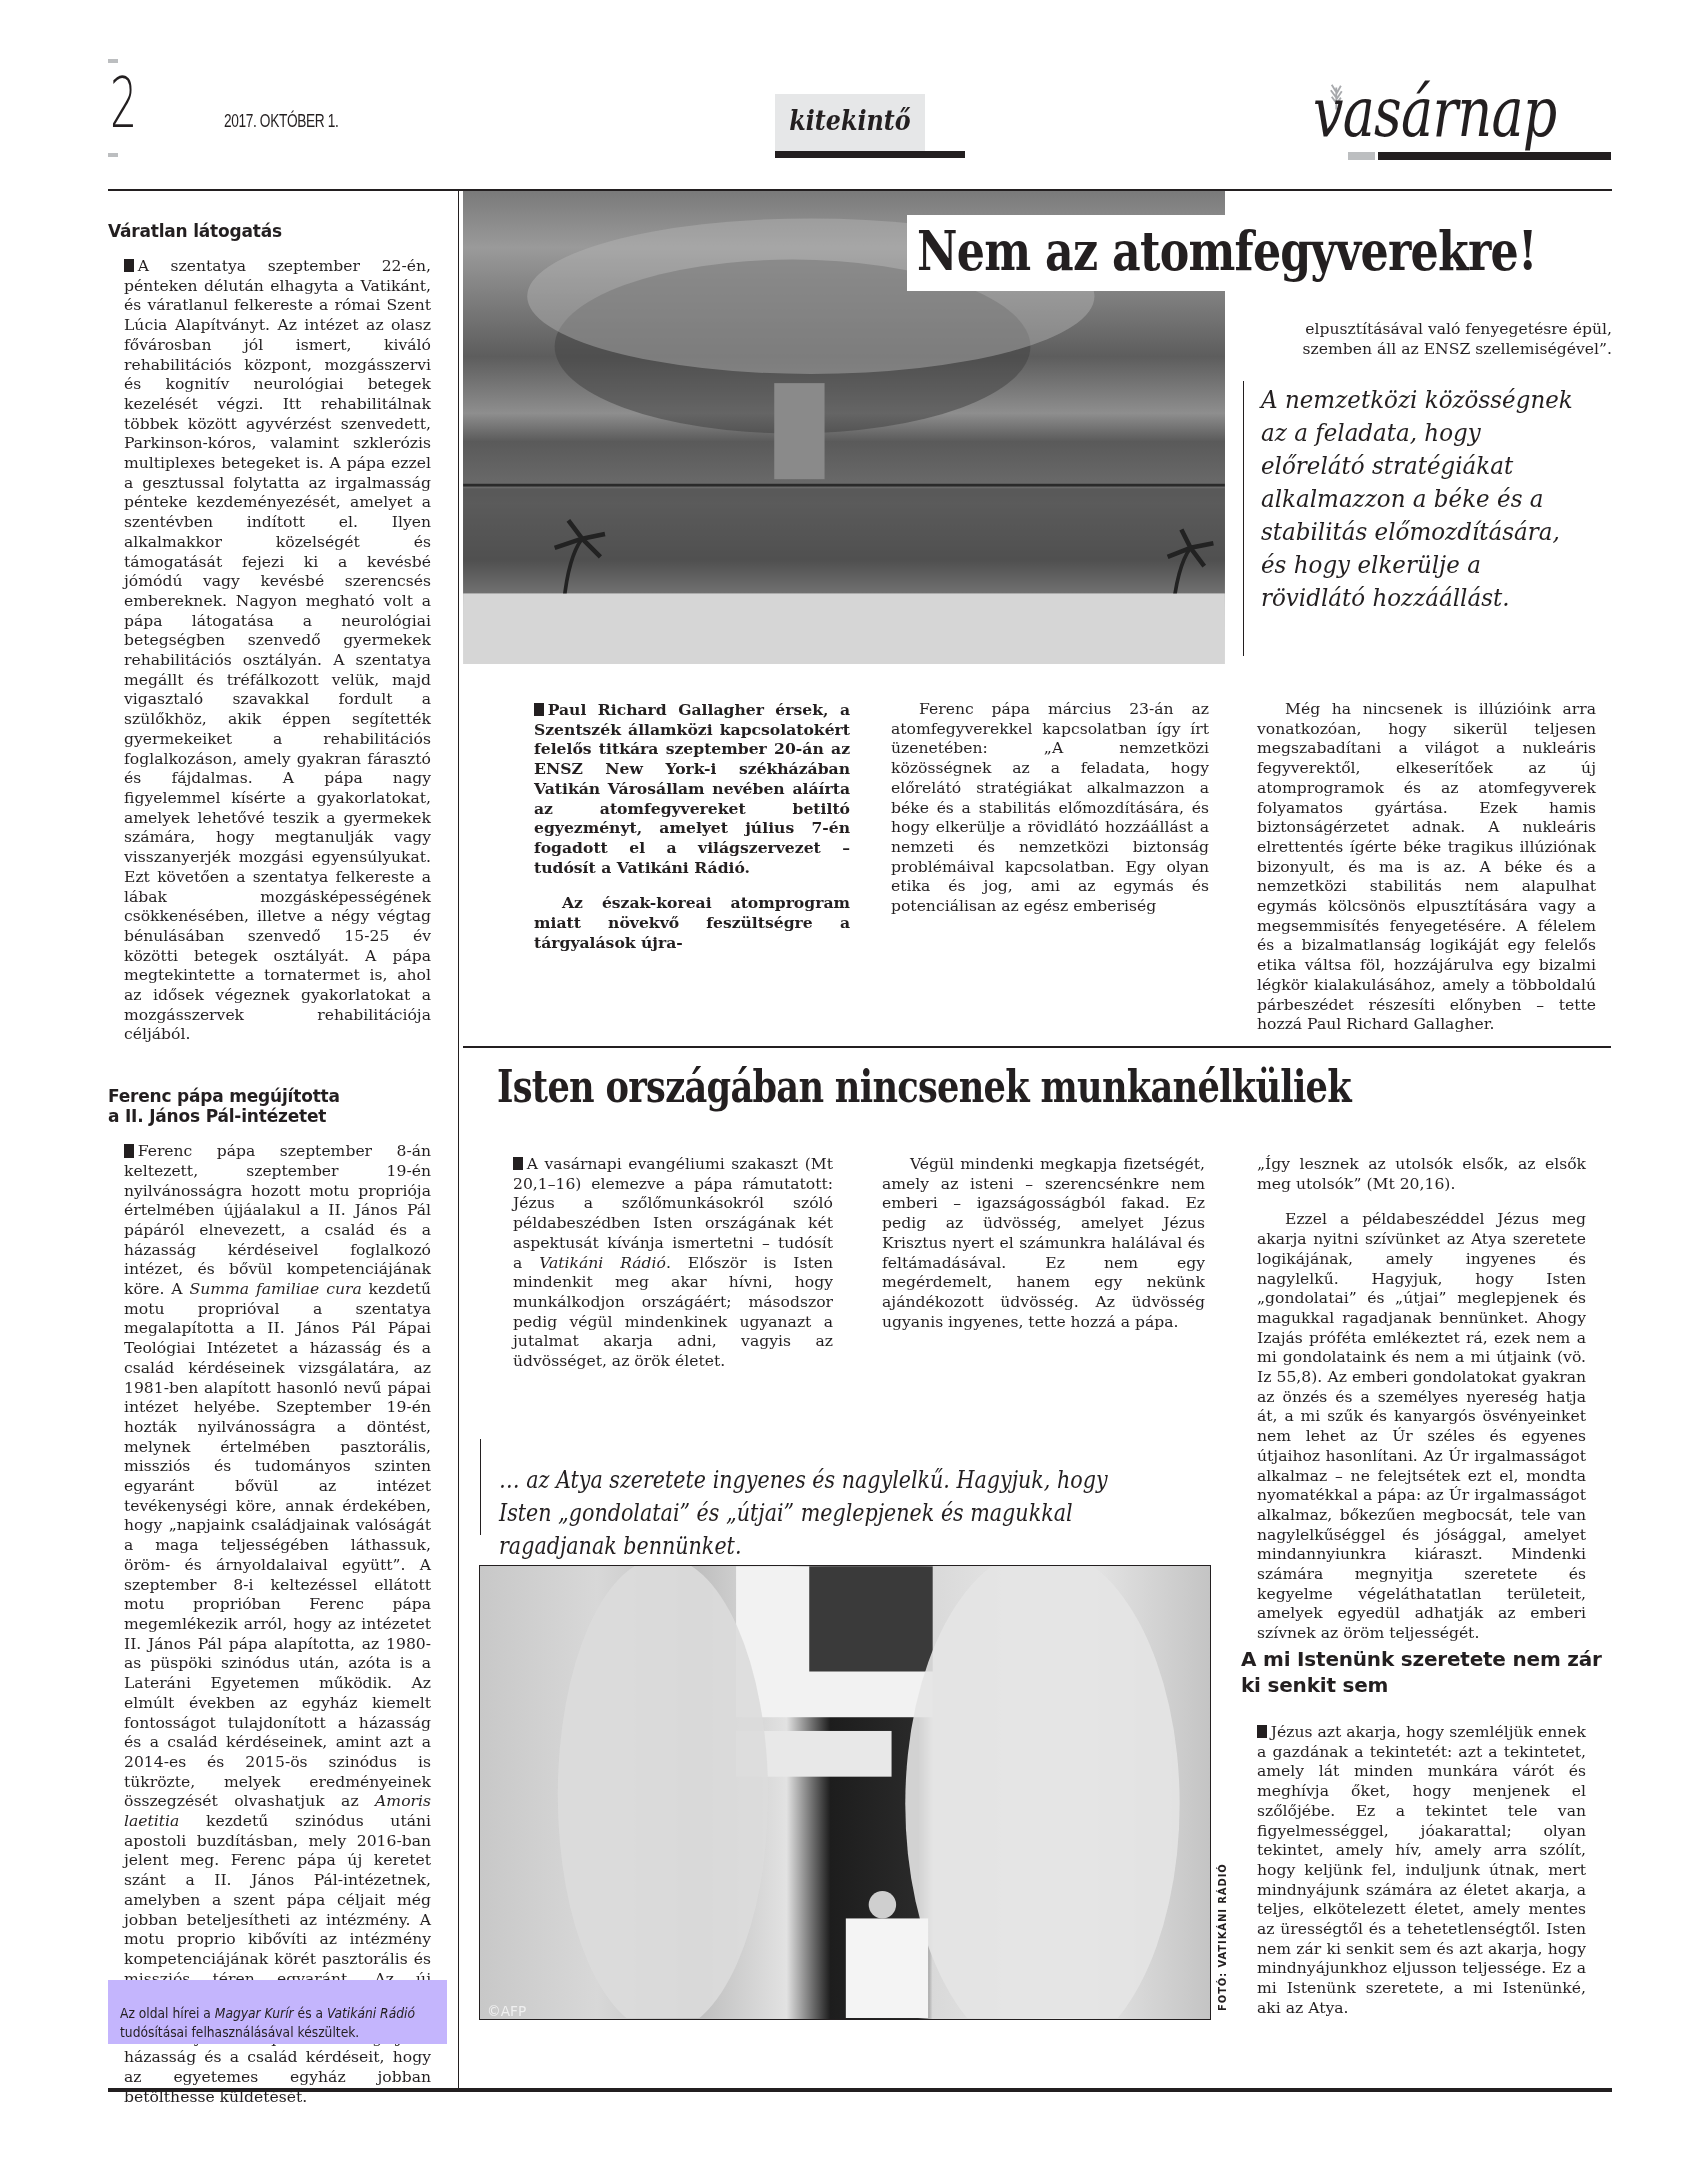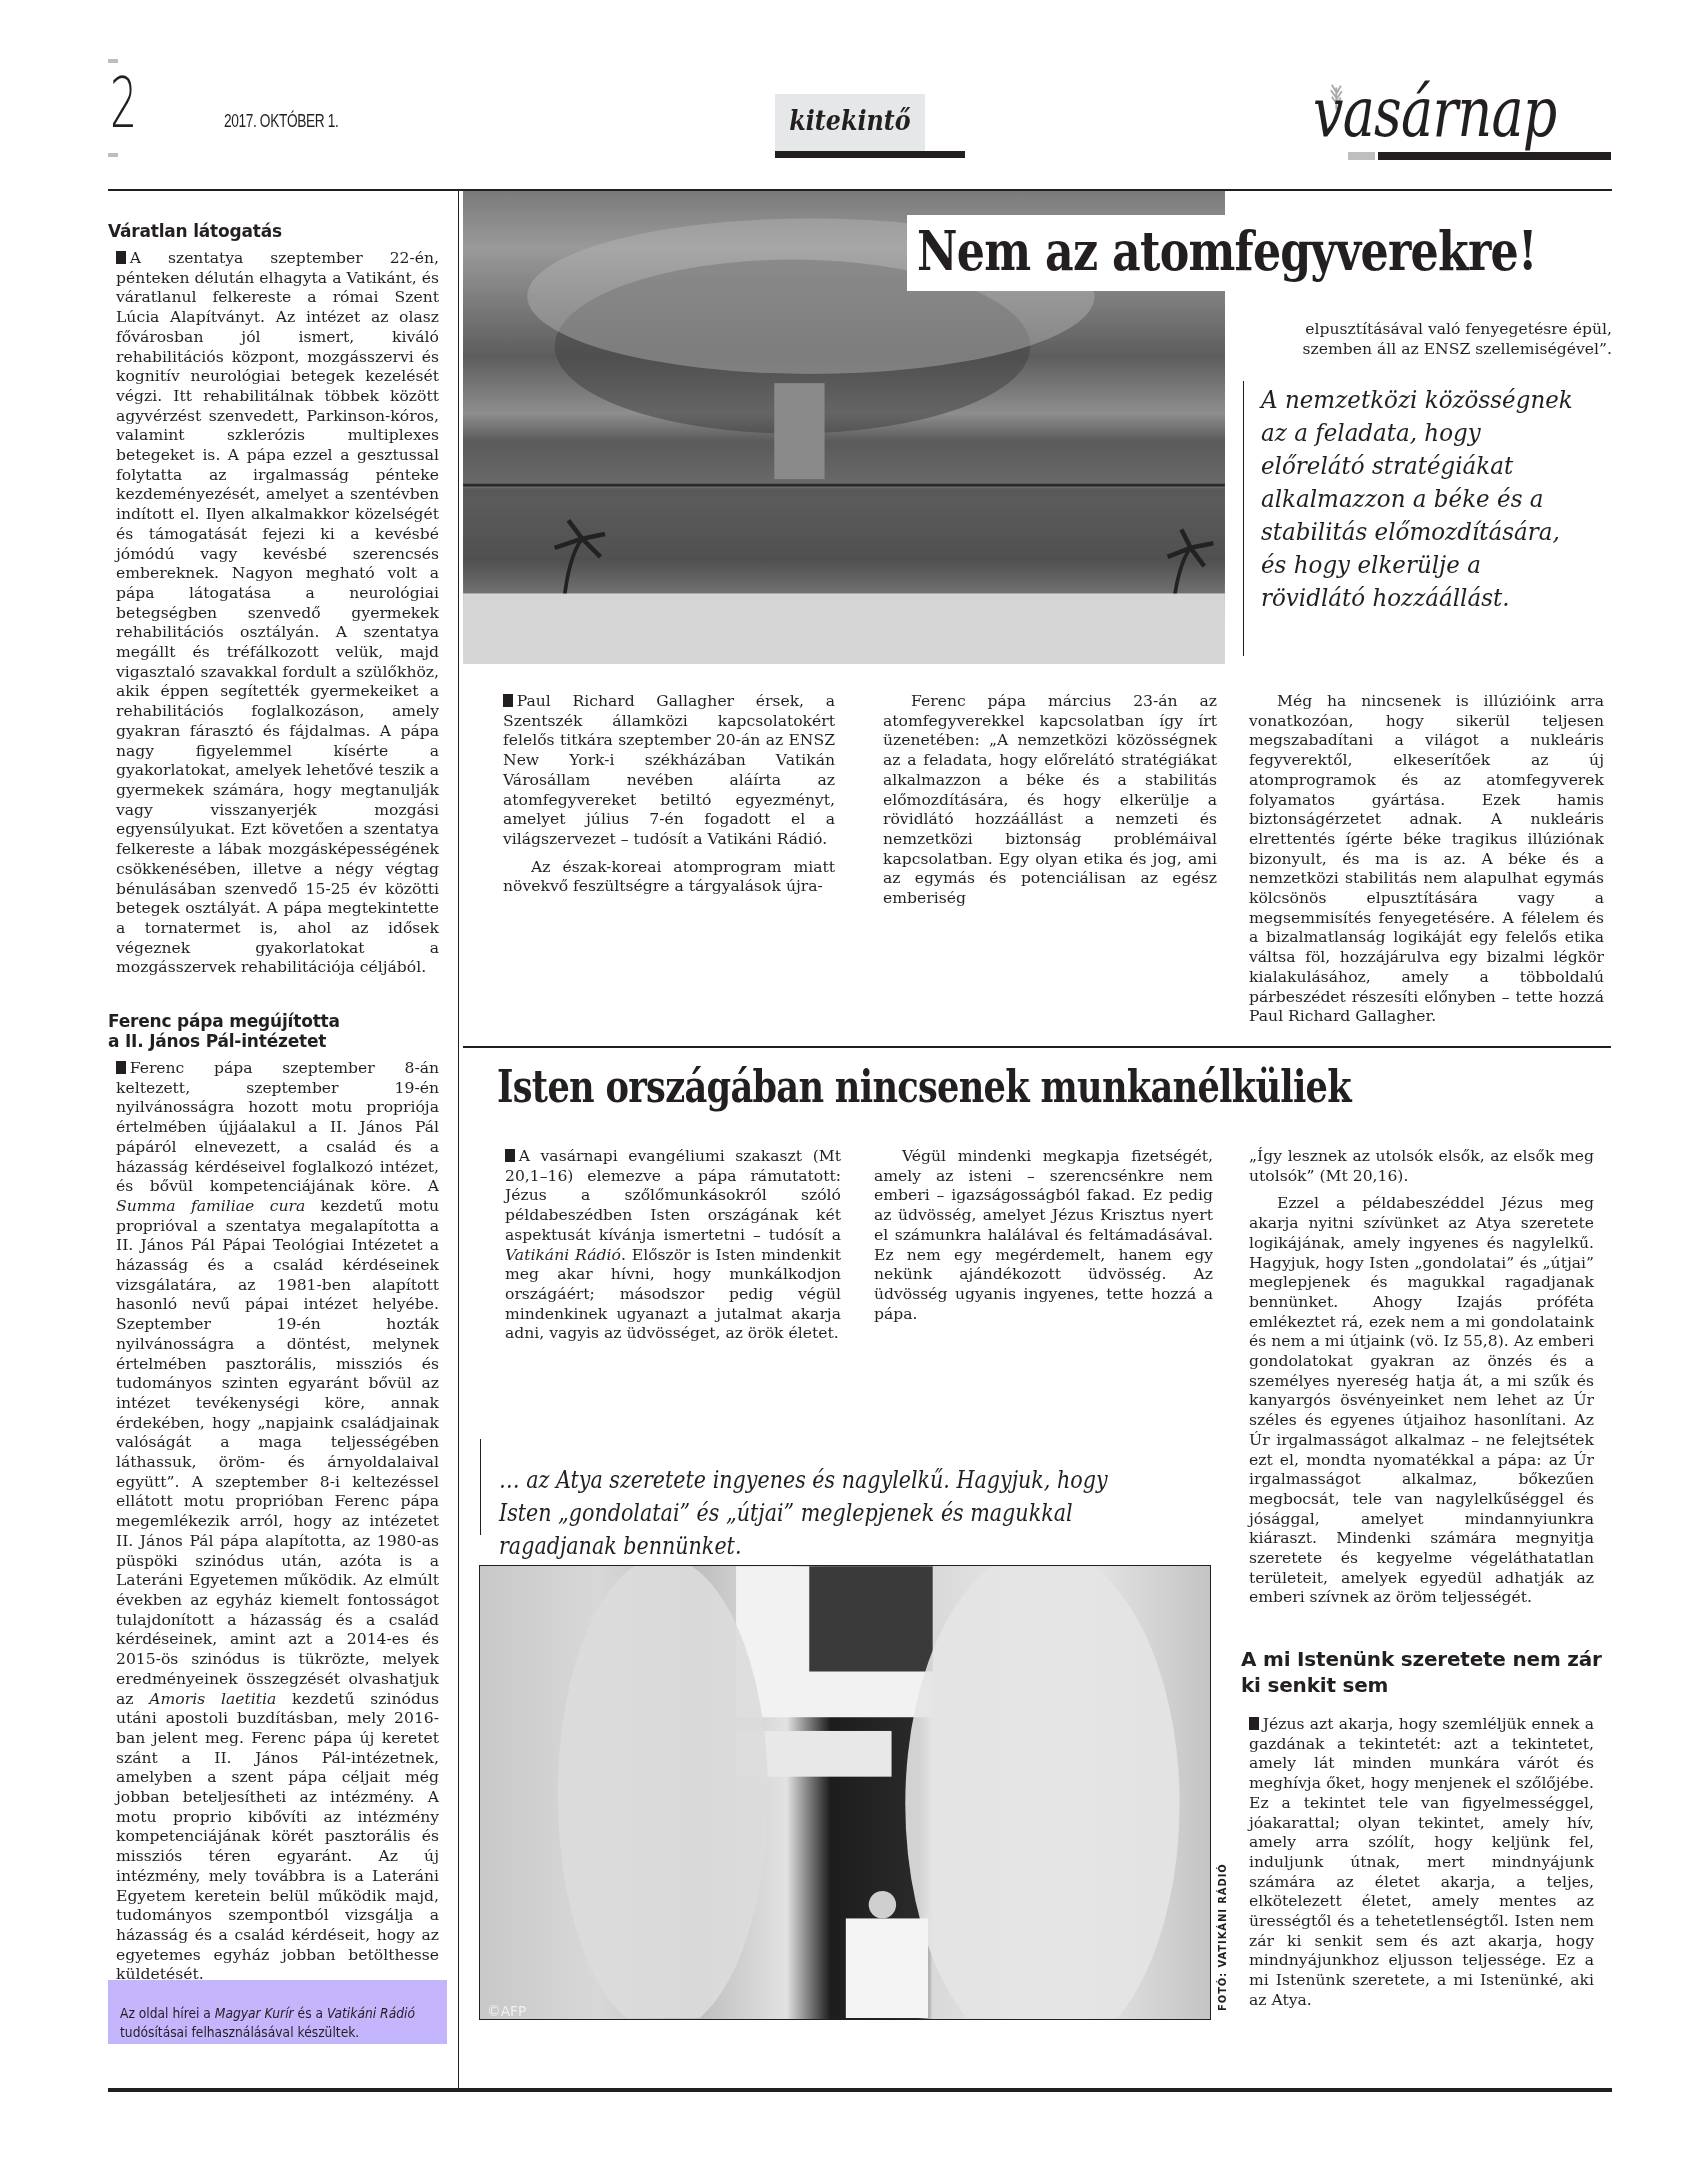--- a/index.html
+++ b/index.html
@@ -14,41 +14,41 @@
   .section-tab-bar { left: 775px; top: 151px; width: 190px; height: 7.3px; background: #231f20; }
   .masthead { left: 1313px; top: 78px; font-family: "DejaVu Serif", serif; font-style: italic; font-size: 69px; line-height: 69px; transform: scaleX(0.78); transform-origin: left top; letter-spacing: -0.9px; }
   .mast-grain { left: 1329px; top: 83px; width: 14.6px; height: 26.5px; }
   .mast-bar { left: 1378px; top: 152px; width: 233px; height: 8.2px; background: #231f20; }
   .mast-bar-grey { left: 1348px; top: 152px; width: 26.5px; height: 8.2px; background: #bcbec0; }
   .top-rule { left: 108px; top: 189px; width: 1504px; height: 1.8px; background: #231f20; }
   .bottom-rule { left: 108px; top: 2088px; width: 1504px; height: 4.1px; background: #231f20; }
 
   
   .col { font-family: "DejaVu Serif", serif; font-size: 15.6px; line-height: 19.7px; text-align: justify; hyphens: manual; }
-  .col p { margin: 8px; text-indent: 28px; }
+  .col p { margin: 16px; text-indent: 28px; }
   .col p.first { text-indent: 0; }
   .sq { display: inline-block; width: 10px; height: 13.7px; background: #231f20; margin-right: 3.7px; vertical-align: -1.4px; }
   .subhead { font-family: "DejaVu Sans", sans-serif; font-weight: bold; font-size: 17px; line-height: 20px; letter-spacing: -0.2px; }
   .subhead-lg { font-family: "DejaVu Sans", sans-serif; font-weight: bold; font-size: 20px; line-height: 26px; letter-spacing: -0.2px; }
   .left-col { left: 108px; top: 221px; width: 339px; }
   .col-rule { left: 458px; top: 191px; width: 1.4px; height: 1897px; background: #231f20; }
 
   .credit-box { left: 108px; top: 1980px; width: 339px; height: 64px; background: #c4b5fd; font-family: "DejaVu Sans Condensed", "DejaVu Sans", sans-serif; font-size: 13.7px; line-height: 19px; color: #231f20; box-sizing: border-box; padding: 24px 12px; }
   .credit-box i { font-style: italic; }
 
   
   .nuke-photo { left: 463px; top: 191px; width: 762px; height: 473px; overflow: hidden; background: linear-gradient(to bottom, #7a7a7a 0%, #9a9a9a 12%, #5d5d5d 35%, #8e8e8e 47%, #5a5a5a 53%, #707070 66%, #555 78%, #c9c9c9 88%, #e5e5e5 100%); }
   .headline-box { left: 907px; top: 215px; width: 705px; height: 76px; background: #fff; }
   .headline { left: 917px; top: 219px; font-family: "DejaVu Serif", serif; font-weight: bold; font-size: 54px; line-height: 64px; letter-spacing: -0.9px; transform: scaleX(0.82); transform-origin: left top; white-space: nowrap; }
 
   .right-top { left: 1241px; top: 320px; width: 371px; }
   .pullquote-rule { left: 1243px; top: 381px; width: 1.4px; height: 275px; background: #231f20; }
   .pullquote { left: 1261px; top: 383px; width: 348px; font-family: "DejaVu Serif", serif; font-style: italic; font-size: 25px; line-height: 33px; transform: scaleX(0.92); transform-origin: left top; }
 
-  .a1c1 { left: 495px; top: 684px; width: 348px; }
+  .a1c1 { left: 518px; top: 684px; width: 348px; font-weight: bold; }
   .a1c2 { left: 875px; top: 684px; width: 350px; }
   .a1c3 { left: 1241px; top: 684px; width: 371px; }
 
   .mid-rule { left: 463px; top: 1046px; width: 1148px; height: 1.8px; background: #231f20; }
   .headline2 { left: 497px; top: 1062px; font-family: "DejaVu Serif", serif; font-weight: bold; font-size: 44px; line-height: 50px; letter-spacing: -0.9px; transform: scaleX(0.8); transform-origin: left top; white-space: nowrap; }
 
   .a2c1 { left: 497px; top: 1139px; width: 352px; }
   .a2c2 { left: 866px; top: 1139px; width: 355px; }
   .a2c3 { left: 1241px; top: 1139px; width: 361px; }
 

